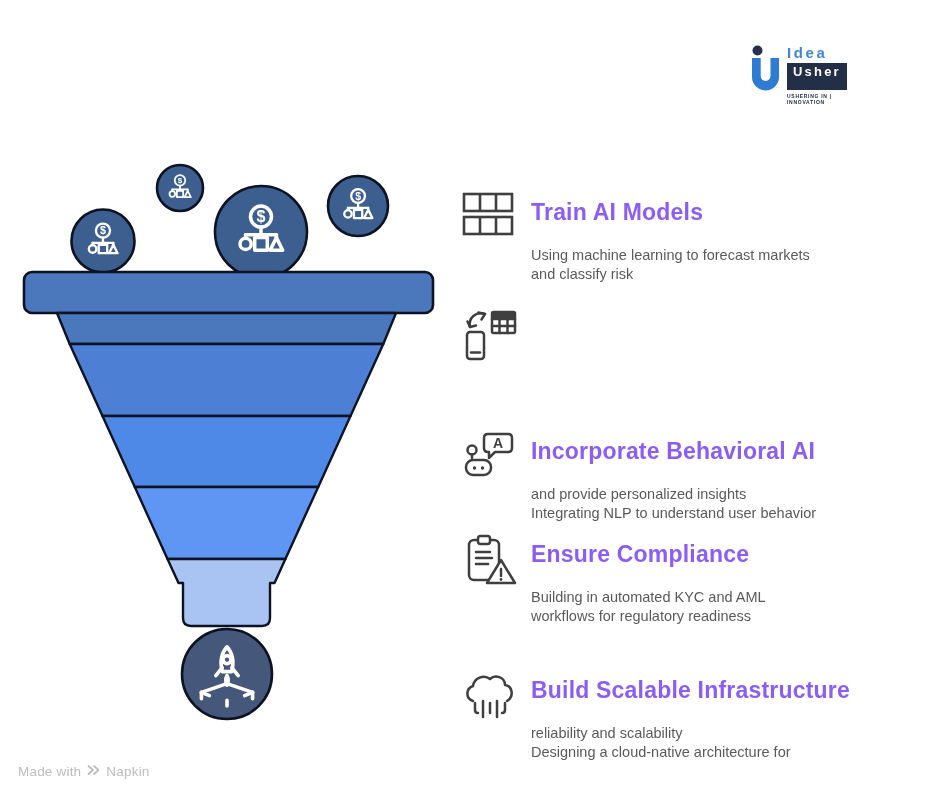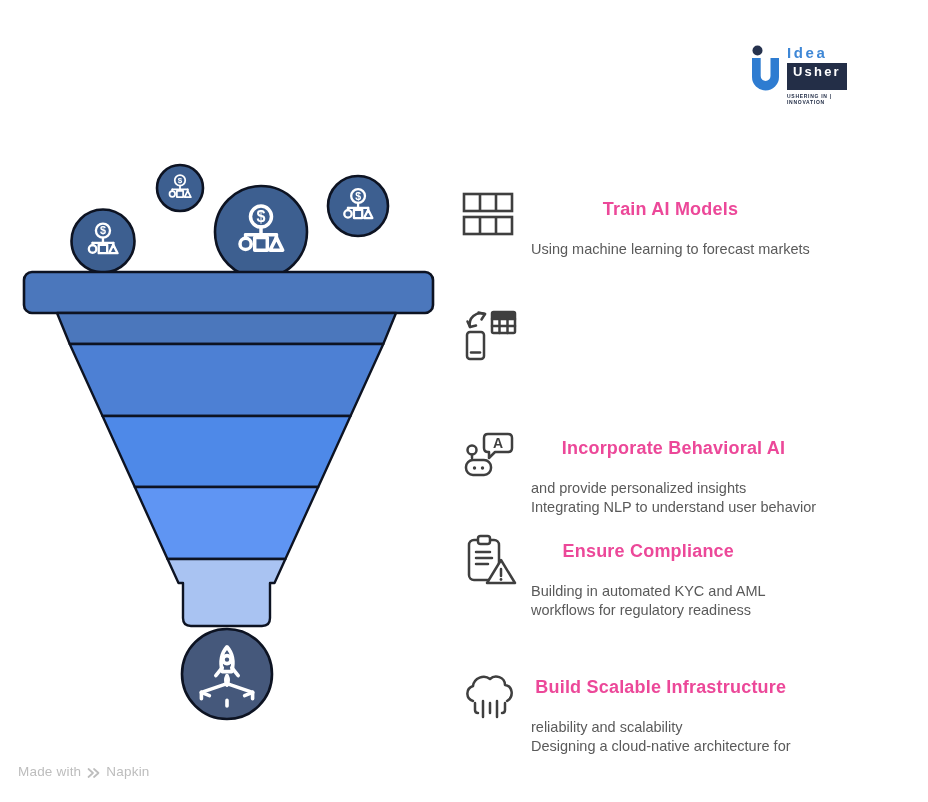--- a/index.html
+++ b/index.html
@@ -18,25 +18,25 @@
     font-weight:bold; letter-spacing:2.2px; padding:2px 6px 12px; line-height:1; }
   .logo-tagline { margin-top:3px; font-size:5px; font-weight:bold; color:#232e47; letter-spacing:0.72px; }
 
   
   .funnel-svg { position:absolute; left:0; top:150px; }
 
   
   .step { position:absolute; left:462px; display:flex; gap:13px; }
   .step-icon { width:56px; flex:0 0 56px; display:flex; justify-content:flex-start; }
   .step-text { padding-top:11px; }
-  .step-title { font-size:18px; font-weight:bold; color:#ec4899; letter-spacing:0.2px;text-align:center; }
+  .step-title { font-size:23px; font-weight:bold; color:#8b5cf6; letter-spacing:0.2px; }
   .step-desc { margin-top:20px; font-size:14.5px; color:#5a5a5a; line-height:18.5px; }
 
   
-  .footer { position:absolute; left:18px; top:764px; display:flex; align-items:flex-end; gap:6px;
+  .footer { position:absolute; left:18px; top:764px; display:flex; align-items:flex-start; gap:6px;
     color:#bdbdbd; font-size:13.5px; letter-spacing:0.2px; }
 </style>
 </head>
 <body>
 
 <div class="page">
 
   <div class="logo">
     <div class="logo-mark">
       <svg width="34" height="52" viewBox="0 0 34 52">
@@ -107,20 +107,21 @@
           <rect x="2" y="26" width="48" height="17"></rect>
           <line x1="18" y1="26" x2="18" y2="43"></line>
             <line x1="34" y1="26" x2="34" y2="43"></line>
         </g>
       </svg>
     </div>
     <div class="step-text">
       <div class="step-title">Train AI Models</div>
       <div class="step-desc">
         <div>Using machine learning to forecast markets</div>
+        <div>and classify risk</div>
       </div>
     </div>
   </div>
 
   <div class="step" style="top:307px">
     <div class="step-icon">
       <svg width="56" height="56" viewBox="0 0 56 56" style="margin-top:0px">
         <g fill="none" stroke="#3f3f3f" stroke-width="2.5" stroke-linecap="round" stroke-linejoin="round">
           <path d="M8,20 C6,11 14,4 23,7"></path>
           <path d="M23,7 L16.5,5.5 M23,7 L19.5,12.5"></path>

